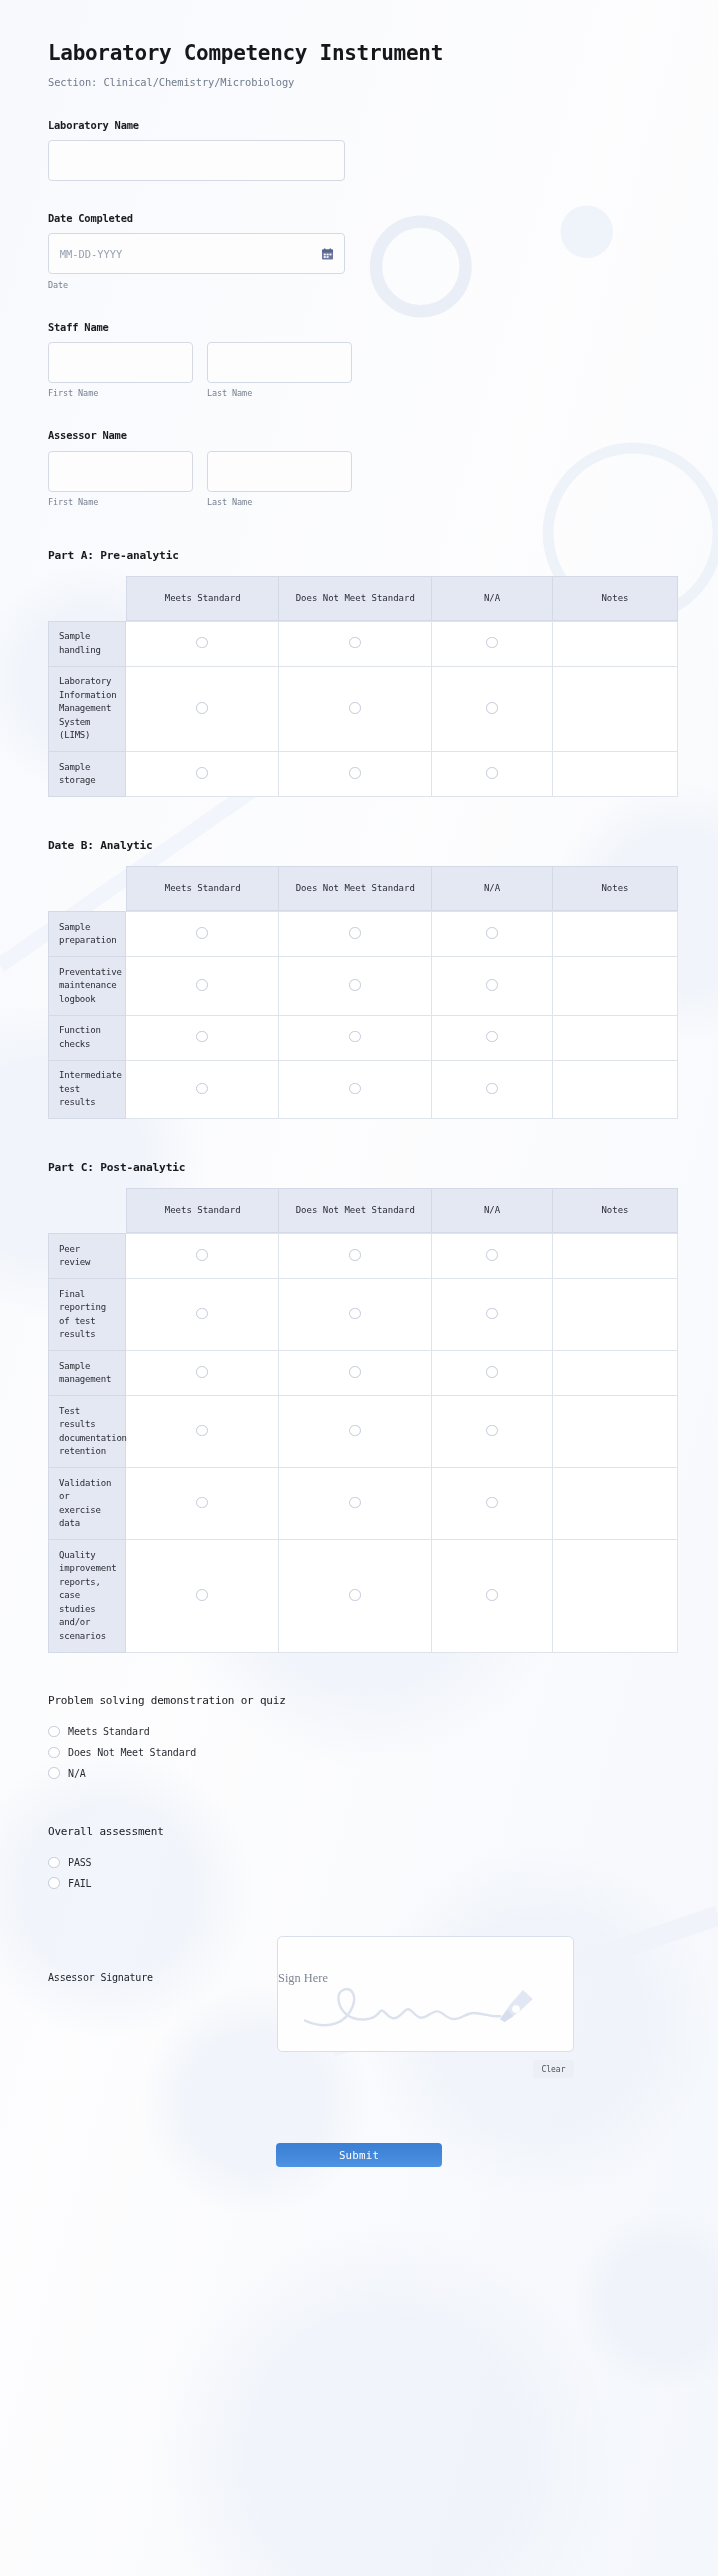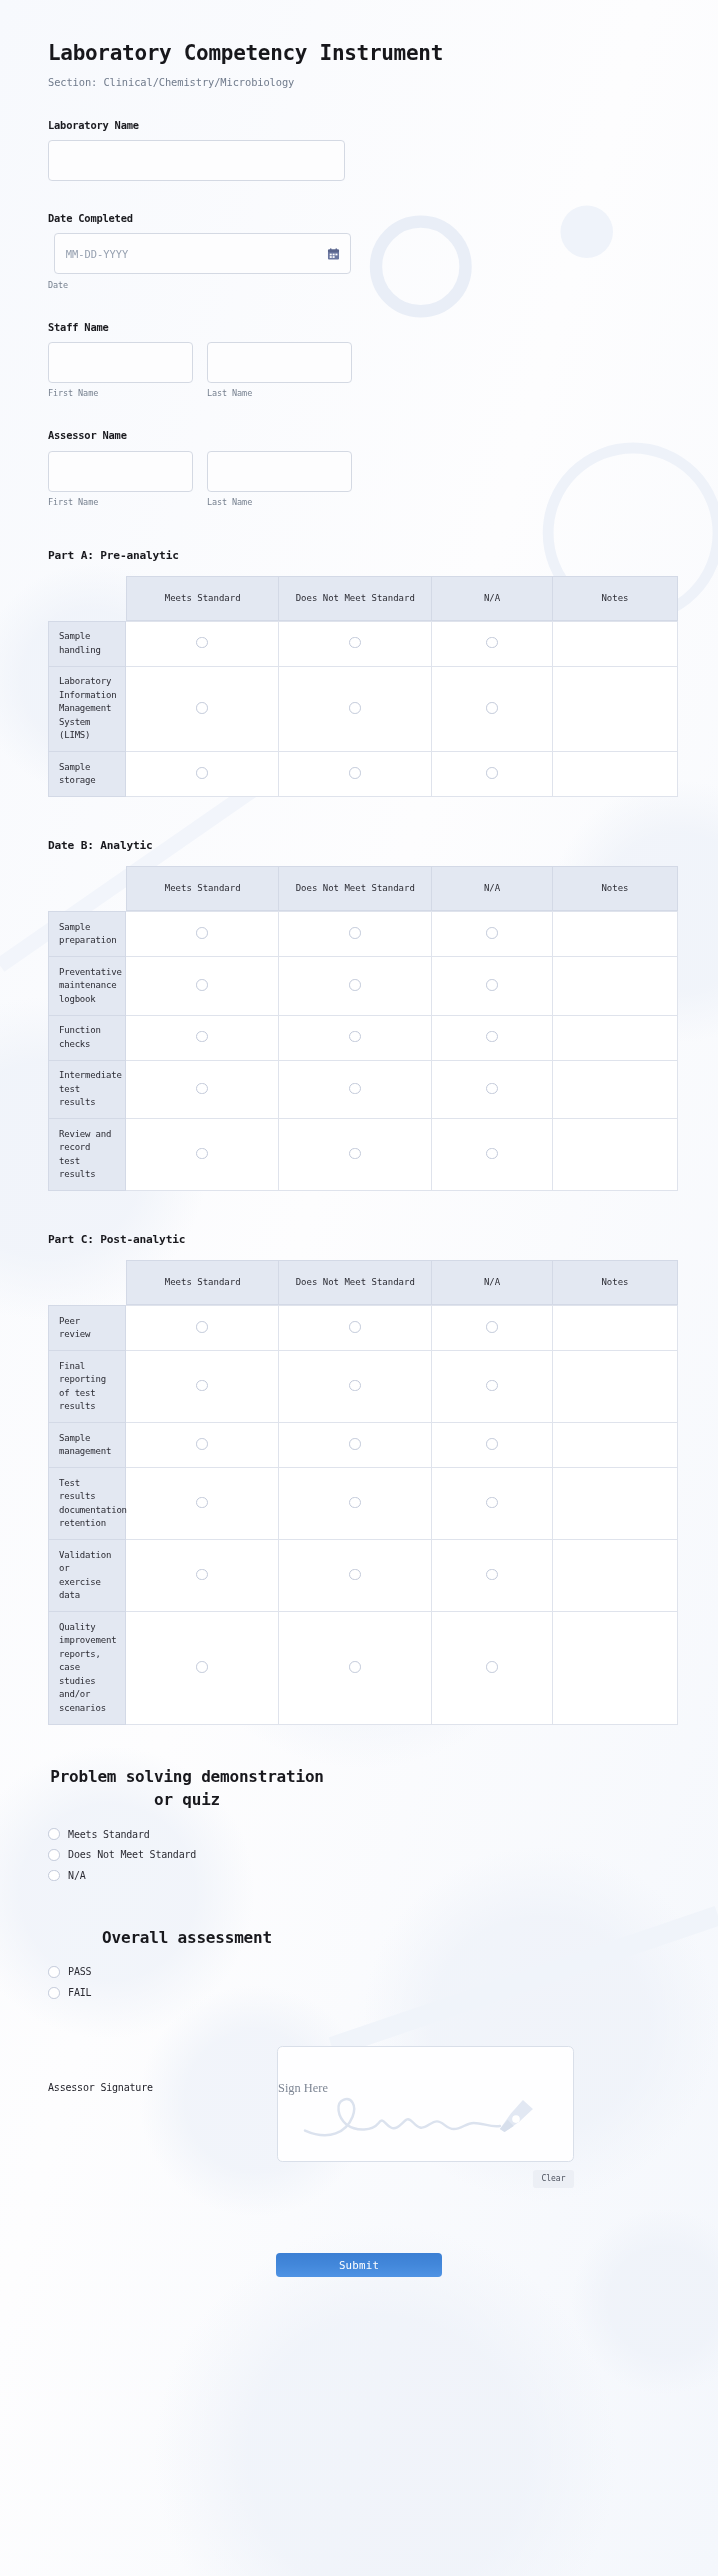--- a/index.html
+++ b/index.html
@@ -73,21 +73,21 @@
     border: 0.8px solid #d4d9e3;
     border-radius: 3.9px;
     font-family: inherit;
     font-size: 10.4px;
     color: #32323a;
     padding: 0 10.8px;
     outline: none;
   }
   .text-input::placeholder { color: #96a0b0; }
 
-  .date-wrap { position: relative; width: 297px; margin-left: 6px; }
+  .date-wrap { position: relative; width: 297px; }
   .date-wrap .text-input { width: 297px; padding-right: 34px; }
   .calendar-icon {
     position: absolute;
     right: 10.8px;
     top: 50%;
     transform: translateY(-50%);
     width: 13px;
     height: 13px;
     pointer-events: none;
   }
@@ -166,28 +166,27 @@
 
   .col-label { width: 70px; }
   .col-ms    { width: 137px; }
   .col-dnms  { width: 137px; }
   .col-na    { width: 108px; }
   .col-notes { width: 112px; }
 
   
   .radio-group-block { margin-top: 40px; }
   .radio-group-title {
-    font-size: 16px;
-    font-weight: bold;
+    font-size: 11px;
+    font-weight: normal;
     color: #18181d;
     letter-spacing: -0.2px;
     line-height: 1.45;
     max-width: 278px;
     margin-bottom: 12.4px;
-    text-align: center;
   }
   .radio-option {
     display: flex;
     align-items: center;
     gap: 8.5px;
     padding: 4.6px 0;
   }
   .radio-option .radio-circle { flex: 0 0 auto; }
   .radio-option-label {
     font-size: 10px;
@@ -434,27 +433,20 @@
               <td class="opt col-na"><span class="radio-circle"></span></td>
               <td class="opt col-notes"></td>
             </tr>
             <tr>
               <th class="row-head col-label">Intermediate test results</th>
               <td class="opt col-ms"><span class="radio-circle"></span></td>
               <td class="opt col-dnms"><span class="radio-circle"></span></td>
               <td class="opt col-na"><span class="radio-circle"></span></td>
               <td class="opt col-notes"></td>
             </tr>
-            <tr>
-              <th class="row-head col-label">Review and record test results</th>
-              <td class="opt col-ms"><span class="radio-circle"></span></td>
-              <td class="opt col-dnms"><span class="radio-circle"></span></td>
-              <td class="opt col-na"><span class="radio-circle"></span></td>
-              <td class="opt col-notes"></td>
-            </tr>
           </tbody>
         </table>
       </div>
       <div class="part-block">
         <div class="part-title">Part C: Post-analytic</div>
         <table class="grid">
           <thead>
             <tr>
               <th class="corner col-label"></th>
               <th class="col-ms first-head">Meets Standard</th>

